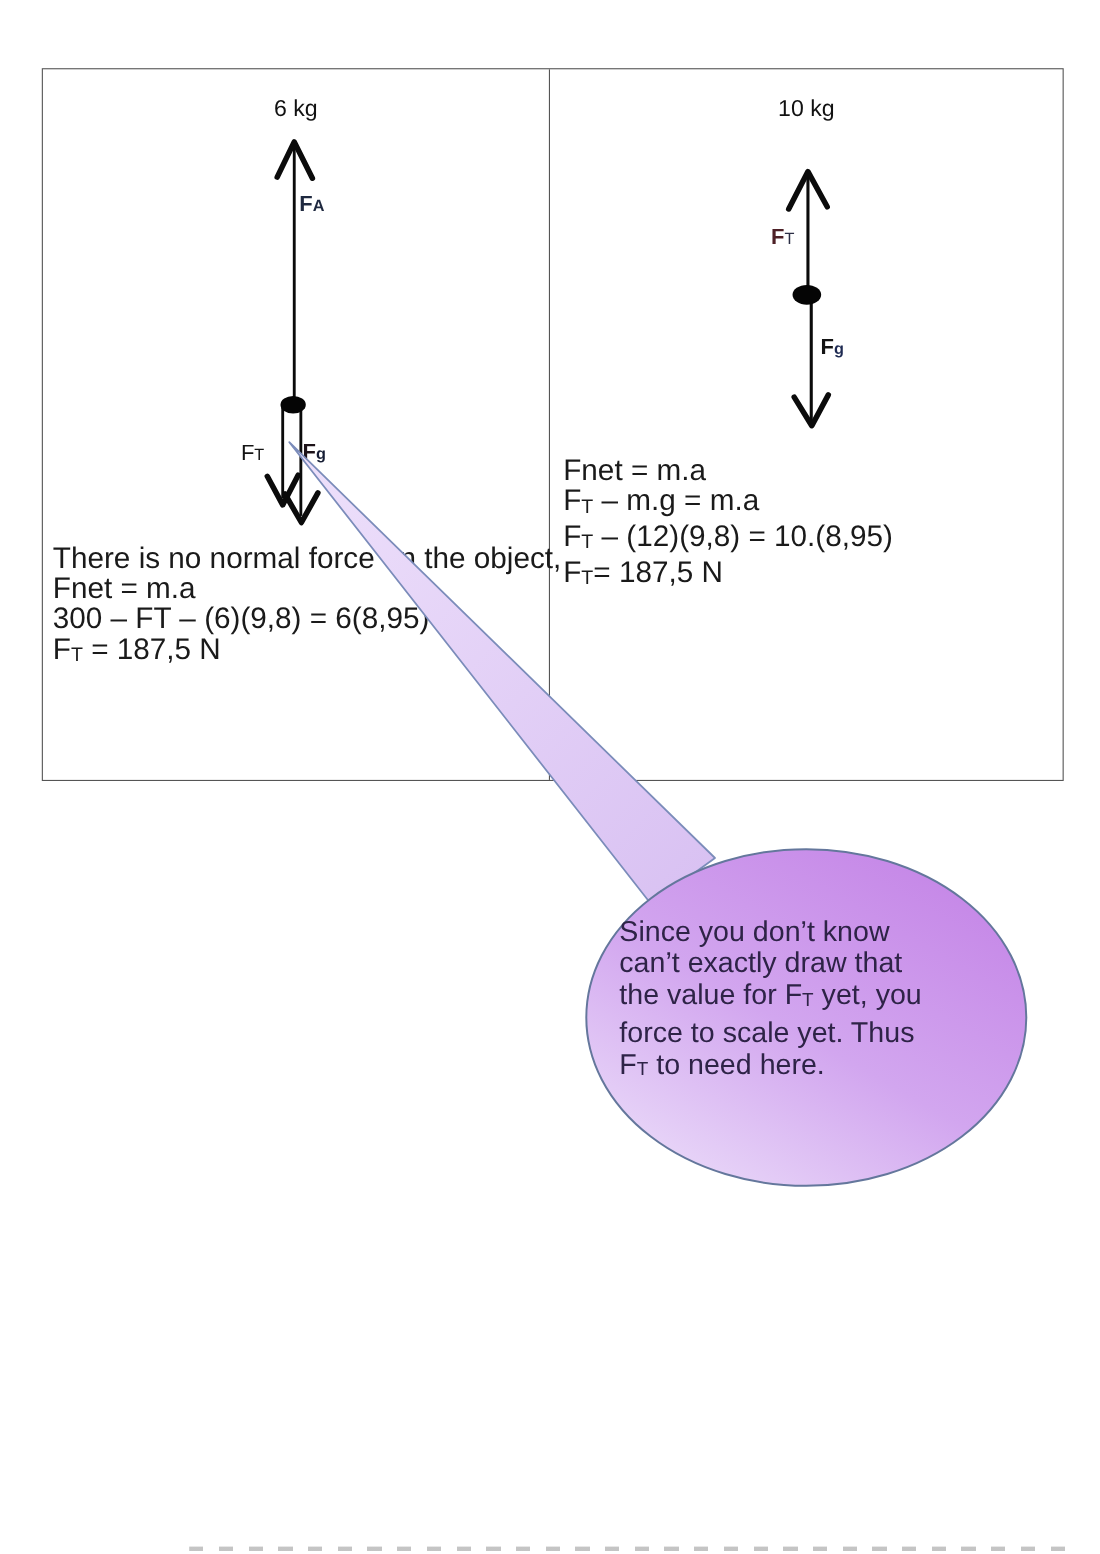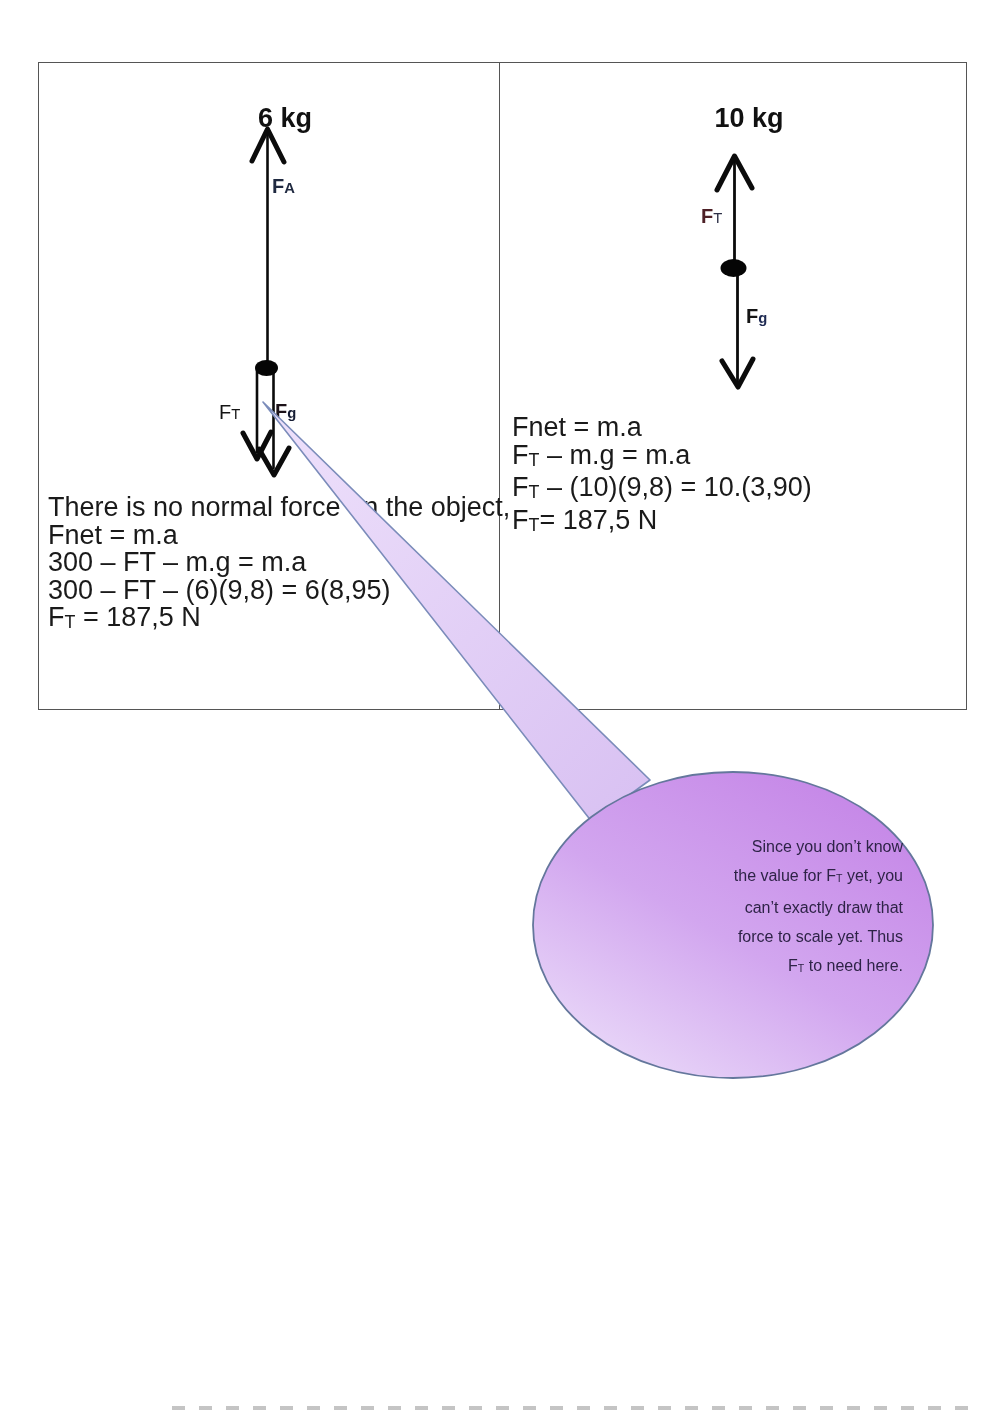--- a/index.html
+++ b/index.html
@@ -15,22 +15,22 @@
     position:absolute;left:38px;top:62px;
     width:927px;height:646px;
     border:1px solid #555555;
     display:flex;
   }
   .panel{position:relative;height:100%;}
   .panel.left{width:460px;border-right:1px solid #555555;}
   .panel.right{flex:1;}
   .title{
     position:absolute;top:24px;left:0;width:100%;
-    margin:16px;text-align:center;
-    font-size:27px;font-weight:700;color:#111111;
+    margin:0;text-align:center;
+    font-size:21px;font-weight:400;color:#111111;
   }
   
   .flabel{position:absolute;font-size:20px;line-height:1;white-space:nowrap;}
   .flabel .fsub{font-size:0.74em;}
   .lbl-fa{left:233px;top:113px;color:#1f2940;font-weight:700;}
   .lbl-ft-left{left:180px;top:339px;color:#141414;font-weight:400;}
   .lbl-fg-left{left:236px;top:338px;color:#1c1218;font-weight:700;}
   .lbl-fg-left .fsub{color:#151c33;}
   .lbl-ft-right{left:201px;top:143px;font-weight:700;}
   .lbl-ft-right .main{color:#4d2026;}
@@ -43,22 +43,22 @@
   .solution.sol-left{left:9px;top:431px;width:440px;}
   .solution.sol-right{left:12px;top:351px;width:440px;}
   .eq-line{white-space:nowrap;}
   .eq-line .sub{font-size:0.66em;vertical-align:-0.12em;}
   
   .overlay{position:absolute;left:0;top:0;z-index:5;pointer-events:none;}
   
   .bubble-text{
     position:absolute;z-index:6;
     left:563px;top:832px;width:340px;
-    text-align:right;color:#2e2347;
-    font-size:16px;line-height:29px;
+    text-align:left;color:#2e2347;
+    font-size:26px;line-height:29px;
   }
   .bubble-text .sub{font-size:0.66em;vertical-align:-0.10em;}
   
   .bottom-artifact{
     position:absolute;left:172px;top:1406px;width:800px;height:4px;
     background:repeating-linear-gradient(90deg,#8a8a8a 0 13px,transparent 13px 27px);
     opacity:.5;
   }
 </style>
 </head>
@@ -73,37 +73,36 @@
 
       <span class="flabel lbl-fa"><span class="main">F</span><span class="fsub">A</span></span>
 
       <span class="flabel lbl-ft-left"><span class="main">F</span><span class="fsub">T</span></span>
 
       <span class="flabel lbl-fg-left"><span class="main">F</span><span class="fsub">g</span></span>
 
       <div class="solution sol-left">
         <div class="eq-line"><span class="run">There is no normal force on the object,</span></div>
         <div class="eq-line"><span class="run">Fnet = m.a</span></div>
-        <div class="eq-line"><span class="run">300 – FT – m.g = m.a</span></div>
         <div class="eq-line"><span class="run">300 – FT – (6)(9,8) = 6(8,95)</span></div>
         <div class="eq-line"><span class="run">F</span><span class="sub">T</span><span class="run"> = 187,5 N</span></div>
       </div>
     </section>
 
     <section class="panel right">
       <h2 class="title">10 kg</h2>
 
       <span class="flabel lbl-ft-right"><span class="main">F</span><span class="fsub">T</span></span>
 
       <span class="flabel lbl-fg-right"><span class="main">F</span><span class="fsub">g</span></span>
 
       <div class="solution sol-right">
         <div class="eq-line"><span class="run">Fnet = m.a</span></div>
         <div class="eq-line"><span class="run">F</span><span class="sub">T</span><span class="run"> – m.g = m.a</span></div>
-        <div class="eq-line"><span class="run">F</span><span class="sub">T</span><span class="run"> – (10)(9,8) = 10.(3,90)</span></div>
+        <div class="eq-line"><span class="run">F</span><span class="sub">T</span><span class="run"> – (12)(9,8) = 10.(8,95)</span></div>
         <div class="eq-line"><span class="run">F</span><span class="sub">T</span><span class="run">= 187,5 N</span></div>
       </div>
     </section>
   </div>
 
   <svg class="overlay" width="1000" height="1413" viewBox="0 0 1000 1413">
     <defs>
       <linearGradient id="bubbleGrad" x1="82%" y1="4%" x2="16%" y2="92%">
         <stop offset="0%" stop-color="#c586e7"></stop>
         <stop offset="55%" stop-color="#d2a6ef"></stop>
@@ -140,20 +139,20 @@
       <path d="M722 361 L738 387 L753 359" stroke-width="5"></path>
     </g>
     <ellipse cx="733.5" cy="268" rx="13" ry="9" fill="#050505"></ellipse>
 
     <polygon points="263,402 592,822 650,780" fill="url(#tailGrad)" stroke="#7b8cba" stroke-width="1.6" stroke-linejoin="round"></polygon>
     <ellipse cx="733" cy="925" rx="200" ry="153" fill="url(#bubbleGrad)" stroke="#64779c" stroke-width="1.8"></ellipse>
   </svg>
 
   <div class="bubble-text">
     <div class="bq-line"><span class="run">Since you don’t know</span></div>
+    <div class="bq-line"><span class="run">can’t exactly draw that</span></div>
     <div class="bq-line"><span class="run">the value for F</span><span class="sub">T</span><span class="run"> yet, you</span></div>
-    <div class="bq-line"><span class="run">can’t exactly draw that</span></div>
     <div class="bq-line"><span class="run">force to scale yet. Thus</span></div>
     <div class="bq-line"><span class="run">F</span><span class="sub">T</span><span class="run"> to need here.</span></div>
   </div>
 
   <div class="bottom-artifact"></div>
 </div>
 
 </body></html>

